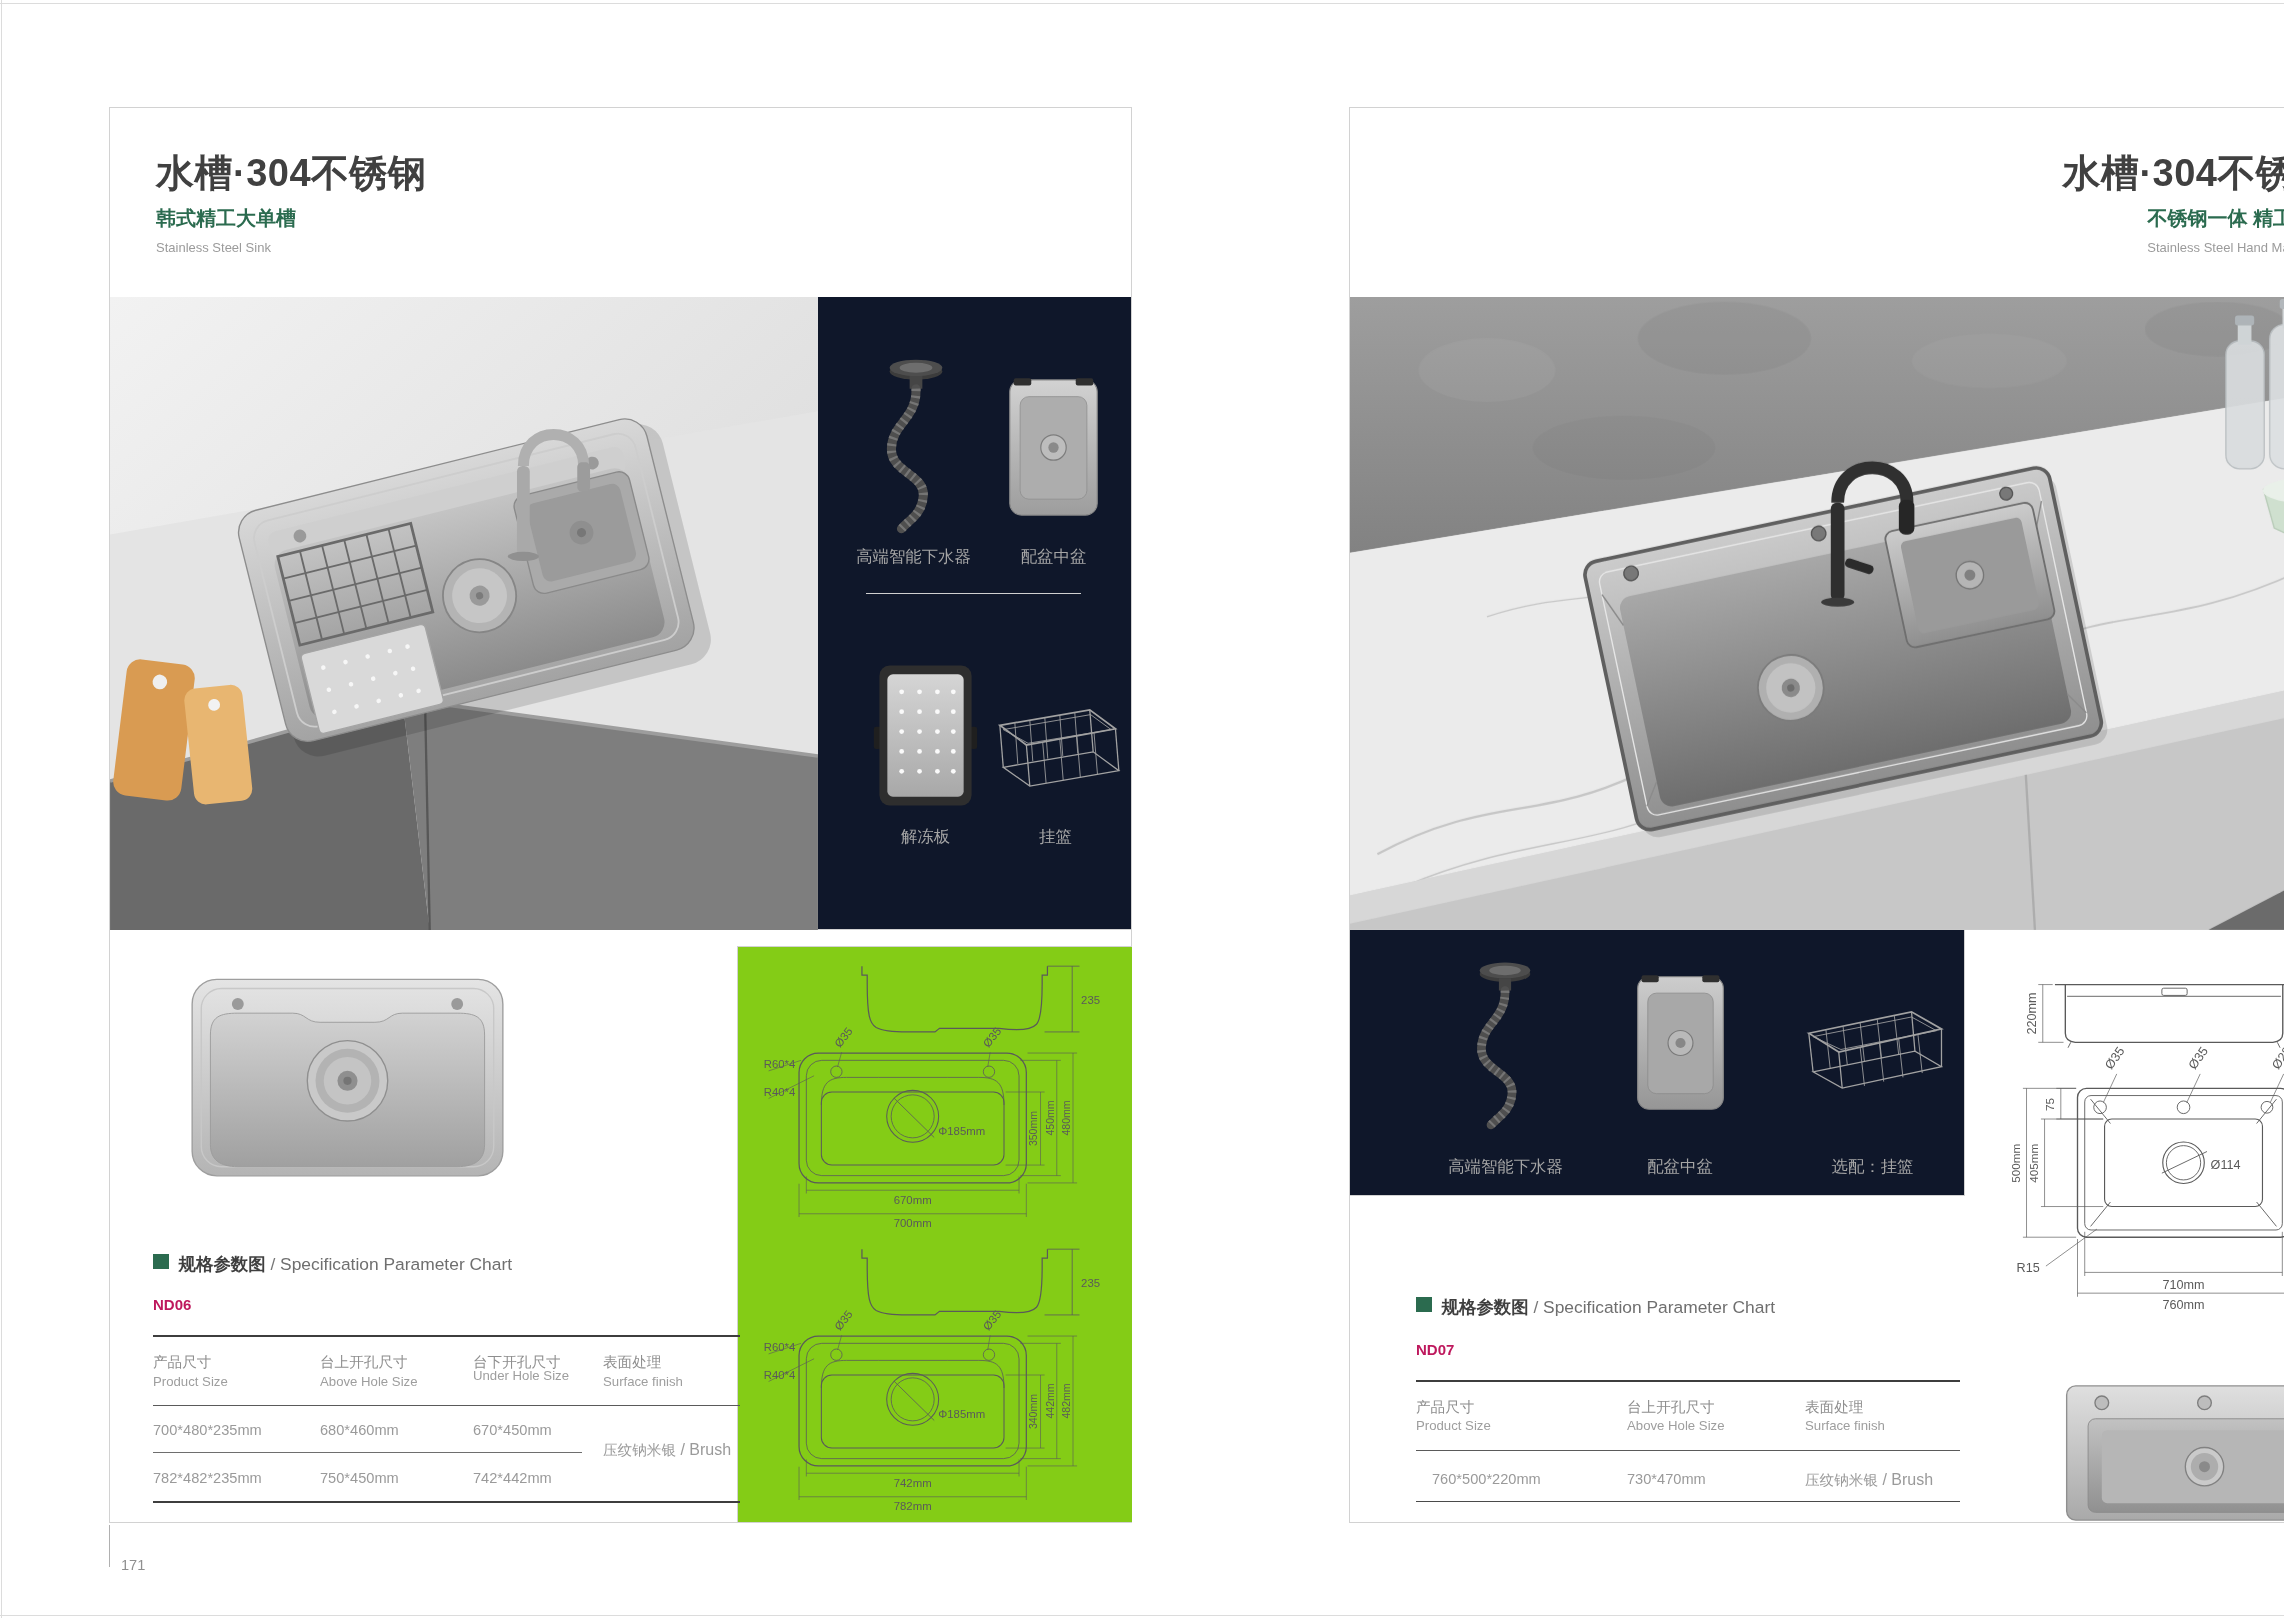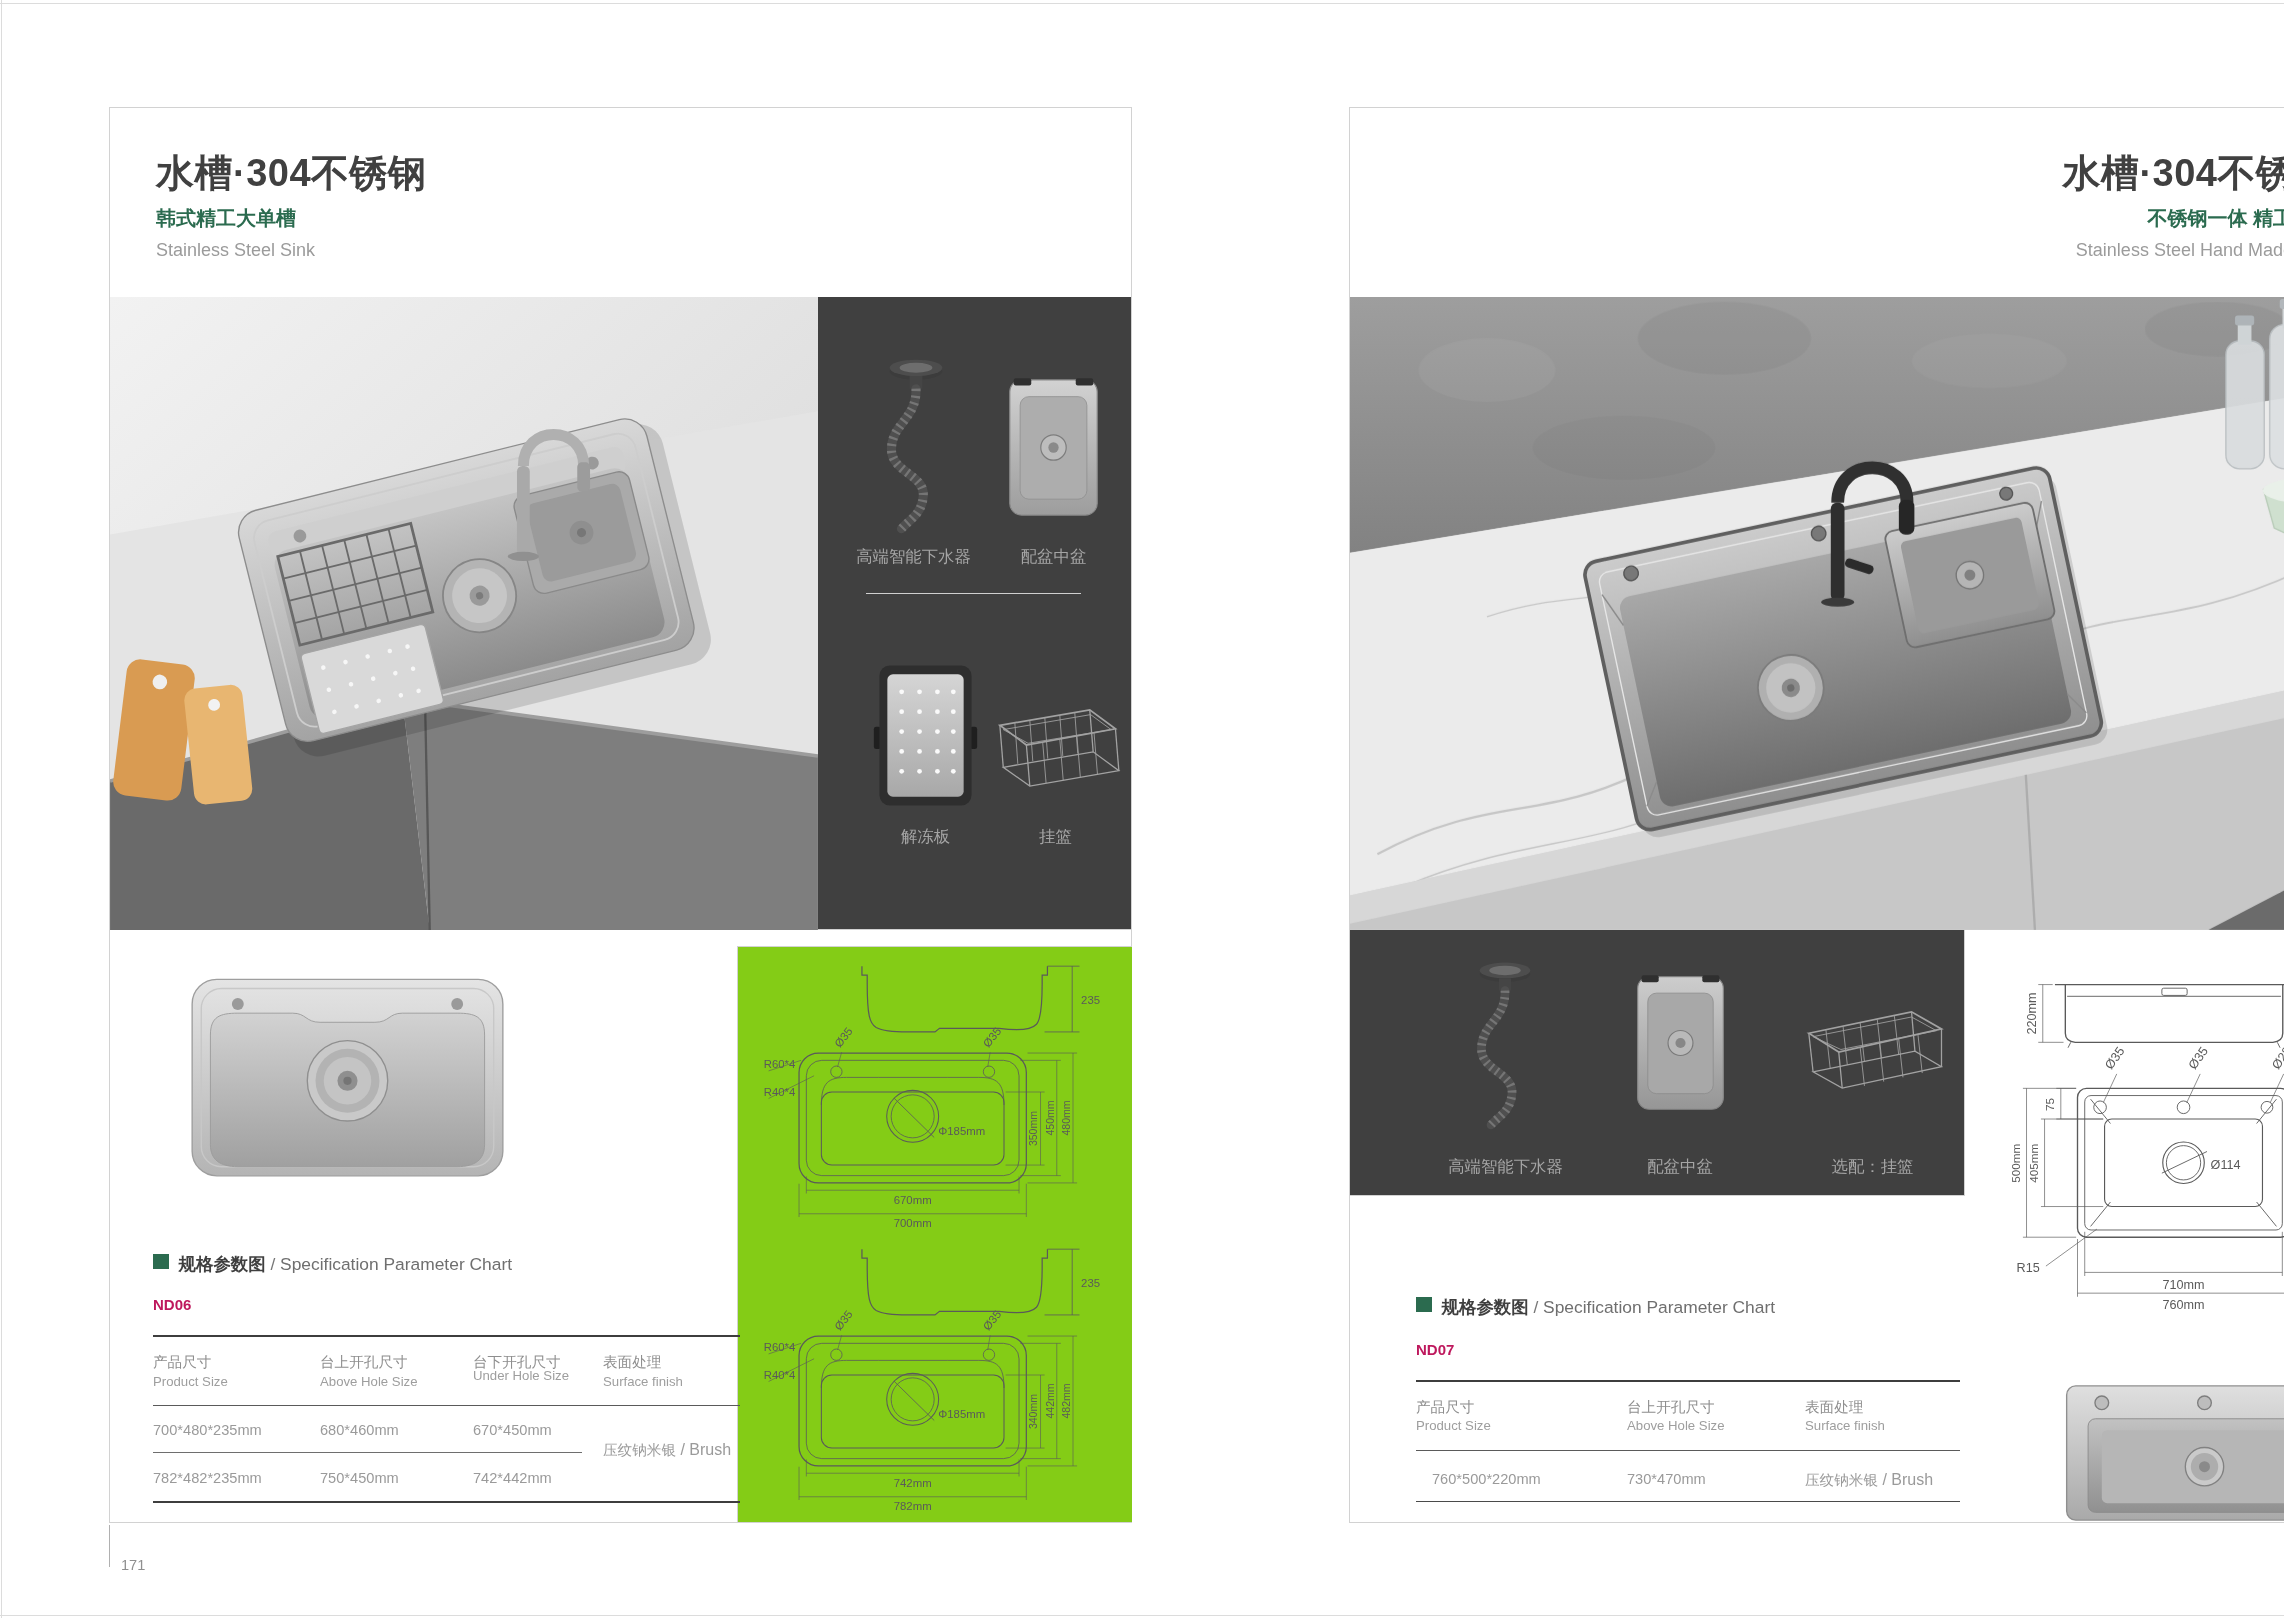--- a/index.html
+++ b/index.html
@@ -4,25 +4,25 @@
 <style>
   html,body{margin:0;padding:0;background:#fff;}
   #sheet{position:relative;width:2482px;height:1618px;background:#ffffff;overflow:hidden;
          font-family:"Liberation Sans","DejaVu Sans",sans-serif;color:#444;}
   .hairline{position:absolute;background:#dcdcdc;}
   .card{position:absolute;top:107px;width:1023px;height:1416px;border:0.9px solid #d2d2d2;background:#fff;box-sizing:border-box;}
   #card-left{left:109px;}
   #card-right{left:1349px;}
   .title{position:absolute;font-size:38px;font-weight:600;color:#404040;letter-spacing:0.5px;white-space:nowrap;}
   .subtitle{position:absolute;font-size:20px;font-weight:600;color:#2b6b4f;white-space:nowrap;}
-  .subtitle-en{position:absolute;font-size:18px;font-weight:400;color:#9b9b9b;white-space:nowrap;}
+  .subtitle-en{position:absolute;font-size:13px;font-weight:400;color:#9b9b9b;white-space:nowrap;}
   .hdr-left{left:46px;}
   .hdr-right{right:38px;text-align:right;}
   .photo{position:absolute;top:189px;overflow:hidden;background:#e8e8e8;}
-  .acc-panel{position:absolute;background:#404040;box-sizing:border-box;}
+  .acc-panel{position:absolute;background:#0f172a;box-sizing:border-box;}
   #acc-panel-left{left:708px;top:189px;width:313px;height:633px;border-bottom:0.9px solid #d2d2d2;}
   #acc-strip-right{left:0;top:822px;width:615px;height:266px;border-right:0.9px solid #d2d2d2;border-bottom:0.9px solid #d2d2d2;}
   .acc-icon{position:absolute;}
   .acc-label{position:absolute;font-size:16.4px;color:#a5a5a5;text-align:center;white-space:nowrap;}
   .acc-divider{position:absolute;height:0;border-top:0.9px solid #d0d0d0;}
   .drawbox{position:absolute;left:627px;top:838px;width:395px;height:576px;border-left:0.9px solid #d2d2d2;border-top:0.9px solid #d2d2d2;box-sizing:border-box;background:#84cc16;}
   .spec{position:absolute;}
   #spec-left{left:43px;top:1144px;width:587px;}
   #spec-right{left:66px;top:1187px;width:544px;}
   .spec-head{position:absolute;top:0;left:0;white-space:nowrap;}

